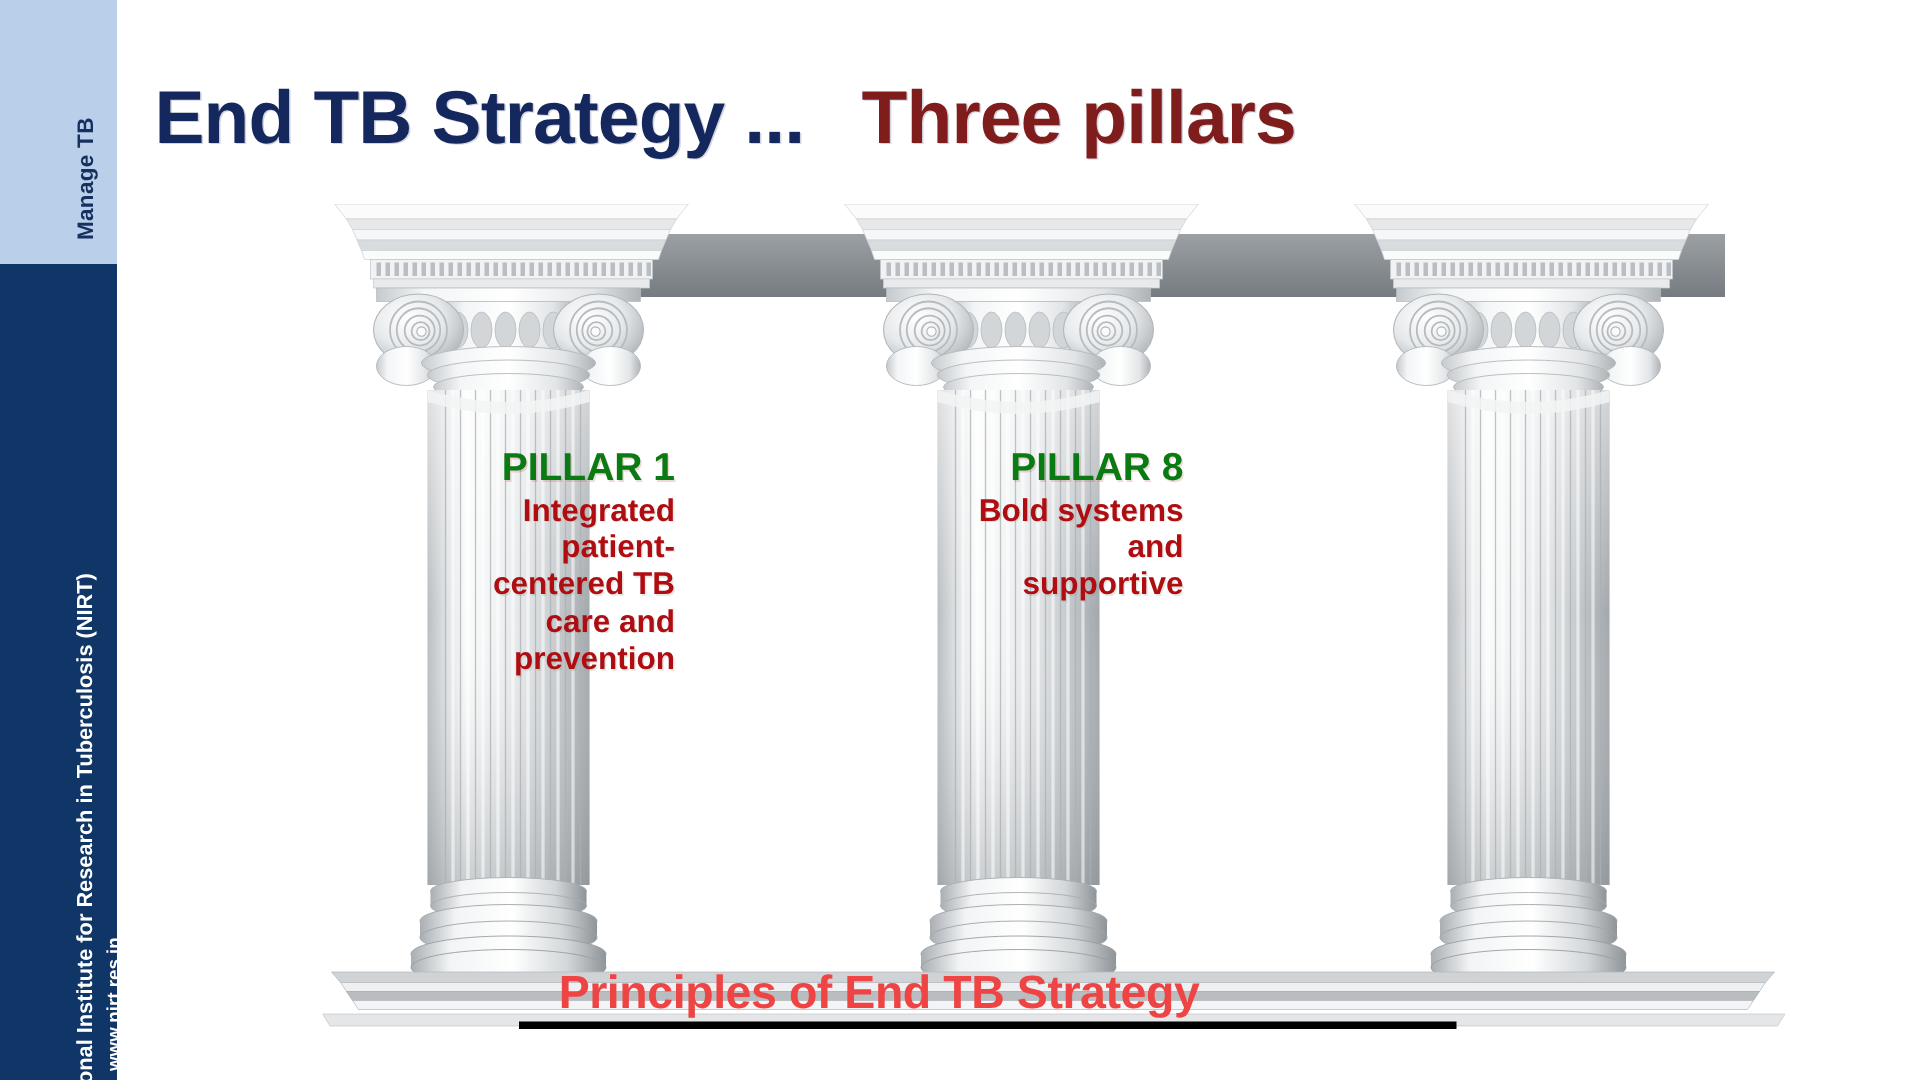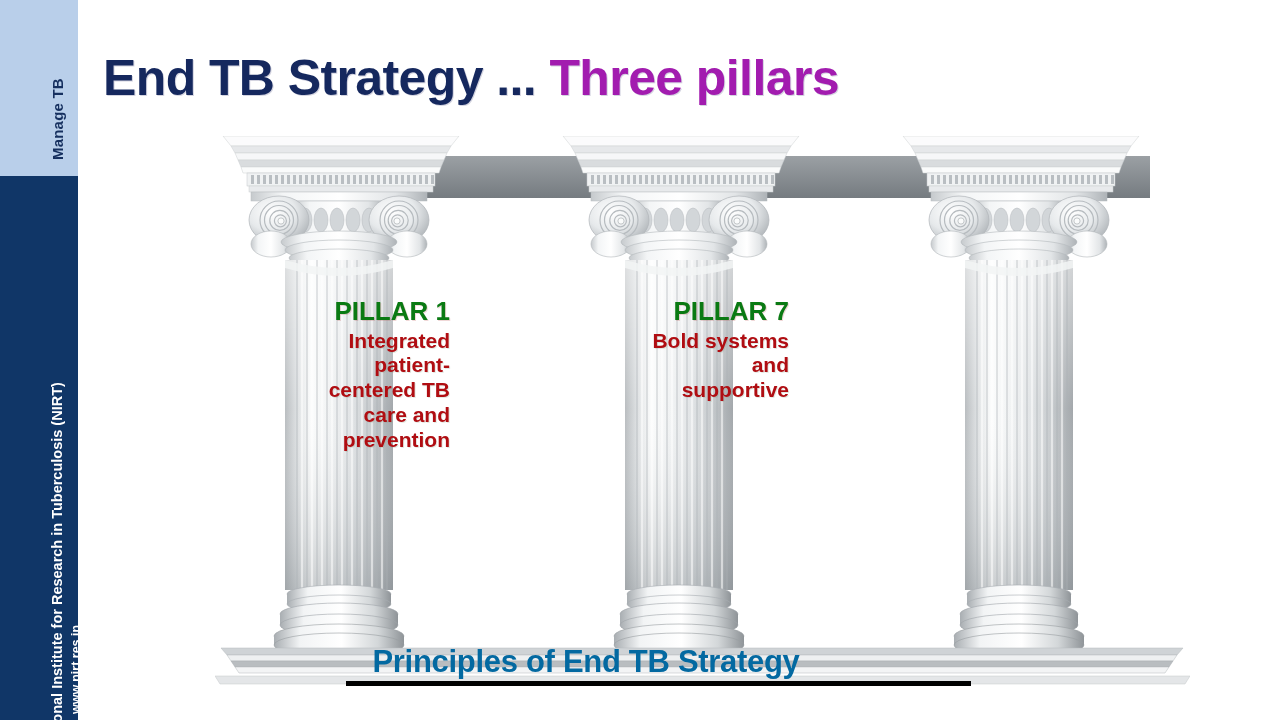--- a/index.html
+++ b/index.html
@@ -91,21 +91,21 @@
     left: 103px;
     top: 52px;
     font-size: 50px;
     font-weight: bold;
     letter-spacing: -0.6px;
     line-height: 1.05;
     white-space: nowrap;
     text-shadow: 1px 1px 0 rgba(120,120,160,0.32);
   }
   #title .nav { color: #15285e; }
-  #title .red { color: #a21caf; }
+  #title .red { color: #7f1d1d; margin-left: 25px; }
 
   
   #temple {
     position: absolute;
     left: 215px;
     top: 136px;
     width: 975px;
     height: 560px;
   }
   #temple svg { display: block; }
@@ -134,21 +134,21 @@
 
   
   #caption {
     position: absolute;
     left: 206px;
     top: 644px;
     width: 760px;
     text-align: center;
     font-size: 31px;
     font-weight: bold;
-    color: #0369a1;
+    color: #ef4444;
     letter-spacing: -0.3px;
     white-space: nowrap;
   }
   #caption-underline {
     position: absolute;
     left: 346px;
     top: 681px;
     width: 625px;
     height: 5px;
     background: #000000;
@@ -420,21 +420,21 @@
     <div class="pillar-body">
       <div>Integrated</div>
       <div>patient-</div>
       <div>centered TB</div>
       <div>care and</div>
       <div>prevention</div>
     </div>
   </div>
 
   <div class="pillar-label" id="pillar2-label">
-    <div class="pillar-head">PILLAR 7</div>
+    <div class="pillar-head">PILLAR 8</div>
     <div class="pillar-body">
       <div>Bold systems</div>
       <div>and</div>
       <div>supportive</div>
     </div>
   </div>
 
   <div id="caption">Principles of End TB Strategy</div>
   <div id="caption-underline"></div>
 

